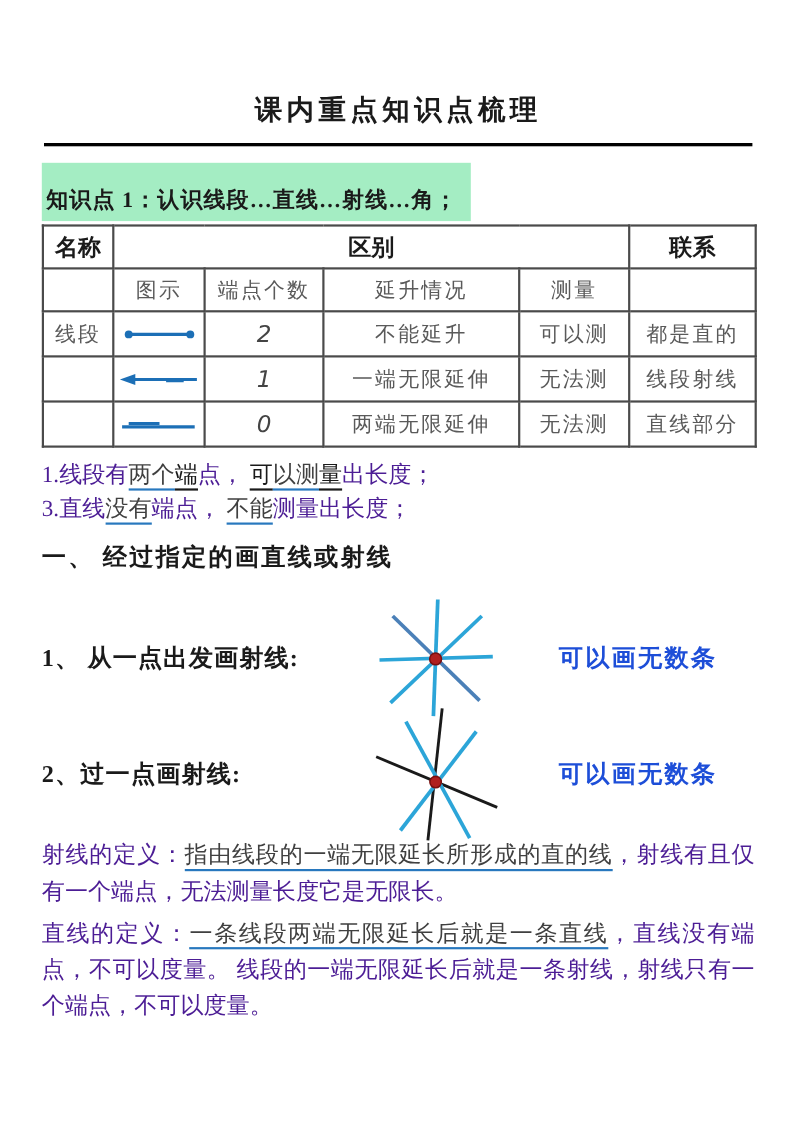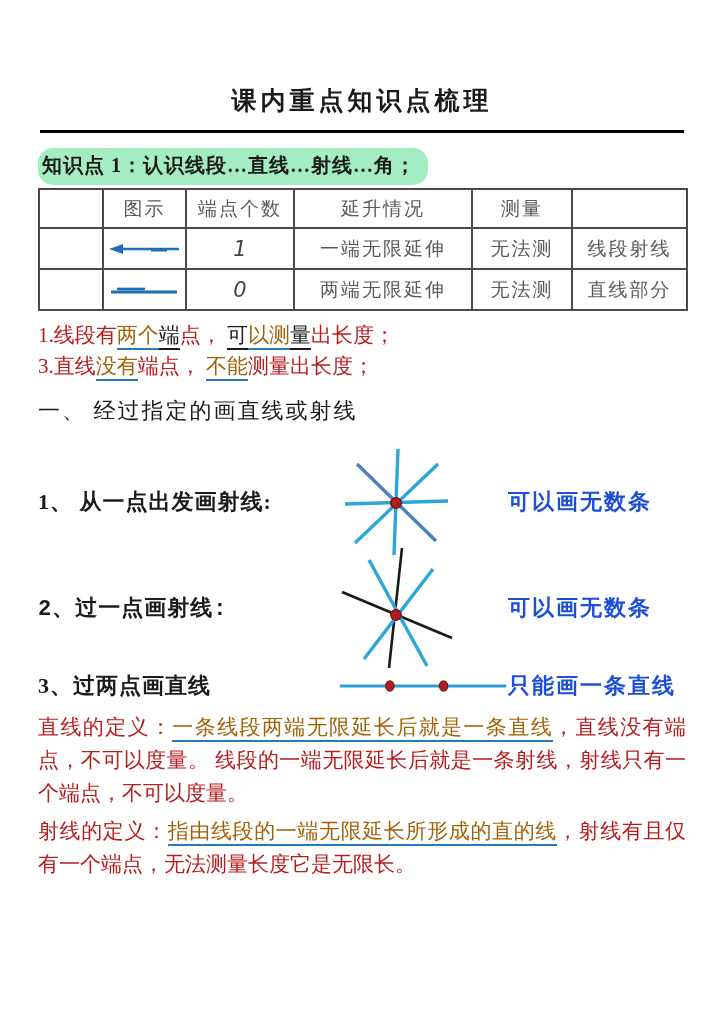--- a/index.html
+++ b/index.html
@@ -7,45 +7,45 @@
     width:724px;height:1024px;background:#ffffff;overflow:hidden;
     font-family:"Liberation Serif","DejaVu Serif",serif;
     color:#1a1a1a;
   }
   .page{box-sizing:border-box;width:724px;height:780px;padding:86px 38px 0 38px;}
   
   .doc-title{text-align:center;font-size:25px;font-weight:bold;letter-spacing:4px;line-height:30px;}
   .rule{border:0;border-top:3px solid #000;margin:14px 2px 0 2px;}
   
   .hl-heading{display:inline-block;background:#a4edc3;font-size:20px;font-weight:bold;
-    padding:4px 12px 6px 4px;margin-top:15px;letter-spacing:1px;border-radius:15px;}
+    padding:20px 12px 6px 4px;margin-top:15px;letter-spacing:1px;}
   
   table.kb{border-collapse:collapse;margin-top:3px;table-layout:fixed;width:648px;}
   table.kb td{border:2px solid #4a4a4a;text-align:center;vertical-align:middle;padding:0;}
   .th-cell{font-size:21px;font-weight:bold;height:37px;}
   .hand{color:#5a5a5a;font-size:19px;letter-spacing:2px;}
   .row-sub td{height:37px;}
   .row-data td{height:39px;}
   .num-cell{font-family:"DejaVu Sans","Liberation Sans",sans-serif;font-style:italic;
     font-size:21px;color:#444;}
   .fig-cell svg{display:block;margin:0 auto;}
   
   .notes{margin-top:9px;font-size:21px;line-height:31px;}
-  .seg-p{color:#b91c1c;}
-  .seg-bu{color:#a16207;border-bottom:2px solid #2878be;padding-bottom:1px;}
+  .seg-p{color:#4c1d95;}
+  .seg-bu{color:#404040;border-bottom:2px solid #2878be;padding-bottom:1px;}
   .seg-ku{color:#1a1a1a;border-bottom:2px solid #1a1a1a;padding-bottom:1px;}
   
-  .section-heading{margin-top:14px;font-size:22px;font-weight:normal;letter-spacing:2px;}
+  .section-heading{margin-top:14px;font-size:22px;font-weight:bold;letter-spacing:2px;}
   
   .draw-item{display:flex;align-items:center;}
   .draw-item .label{width:300px;font-size:22px;font-weight:bold;letter-spacing:1px;}
   .draw-item .fig{width:170px;display:flex;justify-content:flex-start;}
   .draw-item .note{font-size:22px;font-weight:bold;color:#1d4ed8;letter-spacing:2px;}
   #item-1{margin-top:24px;height:104px;align-items:center;}
-  #item-2{margin-top:2px;height:104px;font-family:Liberation Mono, monospace;}
+  #item-2{margin-top:2px;height:104px;}
   #item-3{margin-top:6px;height:40px;}
   #item-1 svg,#item-2 svg{margin:-10px 0;}
   
   .definition{margin-top:5px;font-size:21px;line-height:33px;text-align:justify;}
   .definition:first-of-type{margin-top:10px;}
 </style>
 </head>
 <body>
 
 <div class="page">
@@ -60,27 +60,46 @@
   <table class="kb">
     <colgroup>
       <col style="width:64px">
         <col style="width:83px">
         <col style="width:108px">
       <col style="width:178px">
         <col style="width:100px">
         <col style="width:115px">
     </colgroup>
     <tbody>
+        <tr>
+      <td class="th-cell">名称</td>
+      <td class="th-cell" colspan="4">区别</td>
+      <td class="th-cell">联系</td>
+    </tr>
     <tr class="row-sub">
       <td></td>
       <td class="hand">图示</td>
       <td class="hand">端点个数</td>
       <td class="hand">延升情况</td>
       <td class="hand">测量</td>
       <td></td>
+    </tr>
+    <tr class="row-data">
+      <td class="hand">线段</td>
+      <td class="fig-cell">
+        <svg width="72" height="16" viewBox="0 0 72 16">
+          <line x1="8" y1="8" x2="64" y2="8" stroke="#1c6fb6" stroke-width="3"></line>
+          <circle cx="8" cy="8" r="3.6" fill="#1c6fb6"></circle>
+          <circle cx="64" cy="8" r="3.6" fill="#1c6fb6"></circle>
+        </svg>
+      </td>
+      <td class="num-cell">2</td>
+      <td class="hand">不能延升</td>
+      <td class="hand">可以测</td>
+      <td class="hand">都是直的</td>
     </tr>
     <tr class="row-data">
       <td class="hand"></td>
       <td class="fig-cell">
         <svg width="76" height="16" viewBox="0 0 76 16">
           <line x1="10" y1="8" x2="72" y2="8" stroke="#1c6fb6" stroke-width="2.6"></line>
           <polygon points="2,8 16,3 16,13" fill="#1c6fb6"></polygon>
           <line x1="44" y1="9.5" x2="60" y2="9.5" stroke="#1c6fb6" stroke-width="2"></line>
         </svg>
       </td>
@@ -133,28 +152,17 @@
         <line x1="64" y1="3" x2="51" y2="123" stroke="#1a1a1a" stroke-width="2.6"></line>
         <line x1="4" y1="47" x2="114" y2="93" stroke="#1a1a1a" stroke-width="2.6"></line>
         <line x1="31" y1="15" x2="89" y2="121" stroke="#2ca5d8" stroke-width="3.4"></line>
         <line x1="95" y1="24" x2="26" y2="114" stroke="#2ca5d8" stroke-width="3.4"></line>
         <circle cx="58" cy="70" r="5.2" fill="#b01f1f" stroke="#7a1010" stroke-width="1.4"></circle>
       </svg>
     </span>
     <span class="note">可以画无数条</span>
   </div>
 
-  <div class="draw-item" id="item-3">
-    <span class="label">3、过两点画直线</span>
-    <span class="fig">
-      <svg width="190" height="20" viewBox="0 0 190 20">
-        <line x1="2" y1="10" x2="188" y2="10" stroke="#2b9fd3" stroke-width="3.4"></line>
-        <ellipse cx="58" cy="10" rx="4.6" ry="5.6" fill="#b01f1f" stroke="#7a1010" stroke-width="1.4"></ellipse>
-        <ellipse cx="118" cy="10" rx="4.6" ry="5.6" fill="#b01f1f" stroke="#7a1010" stroke-width="1.4"></ellipse>
-      </svg>
-    </span>
-    <span class="note">只能画一条直线</span>
-  </div>
 
+  <div class="definition"><span class="seg-p">射线的定义：</span><span class="seg-bu">指由线段的一端无限延长所形成的直的线</span><span class="seg-p">，射线有且仅有一个端点，无法测量长度它是无限长。</span></div>
   <div class="definition"><span class="seg-p">直线的定义：</span><span class="seg-bu">一条线段两端无限延长后就是一条直线</span><span class="seg-p">，直线没有端点，不可以度量。 线段的一端无限延长后就是一条射线，射线只有一个端点，不可以度量。</span></div>
-  <div class="definition"><span class="seg-p">射线的定义：</span><span class="seg-bu">指由线段的一端无限延长所形成的直的线</span><span class="seg-p">，射线有且仅有一个端点，无法测量长度它是无限长。</span></div>
 
 </div>
 
 </body></html>

